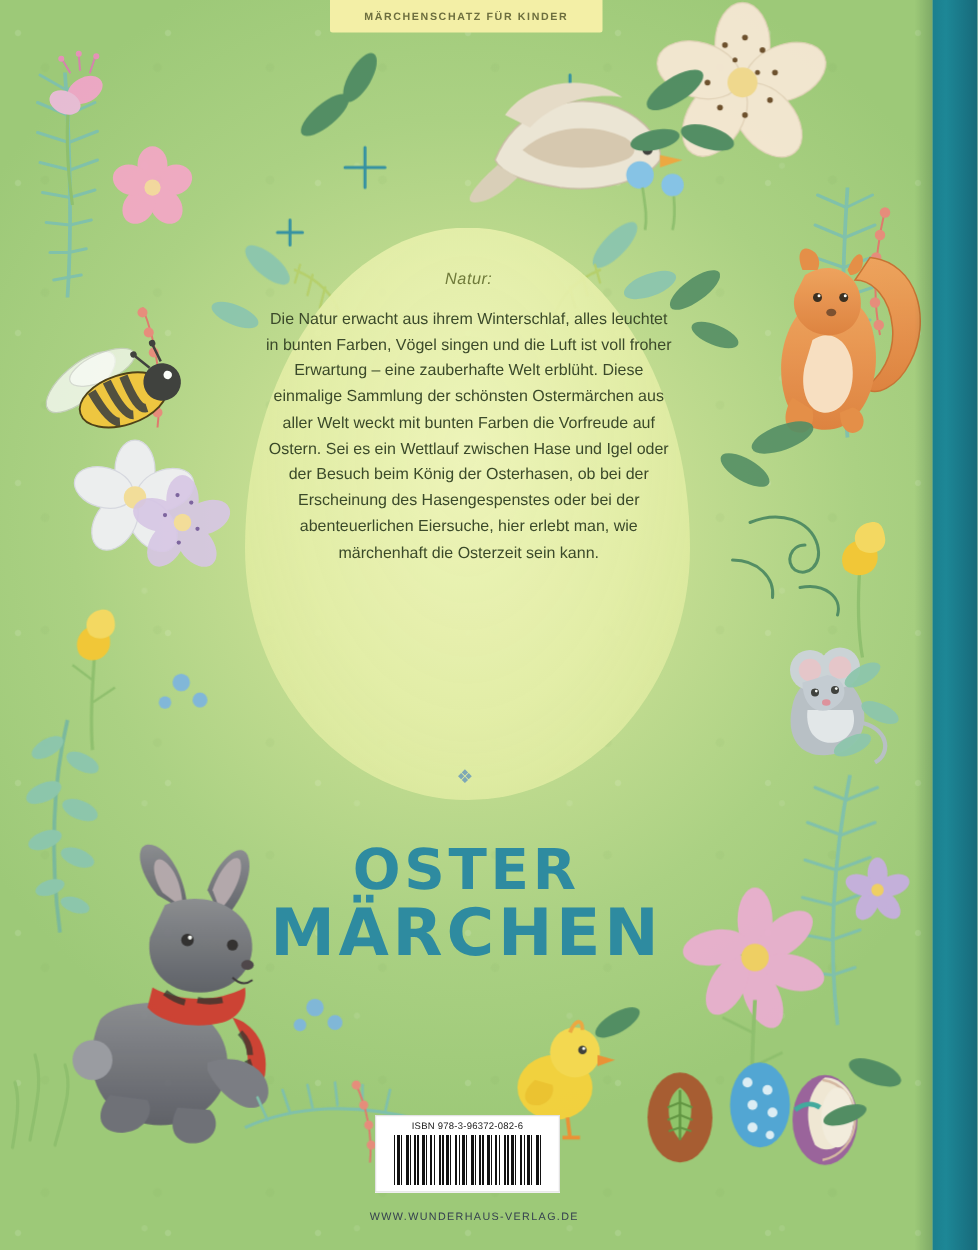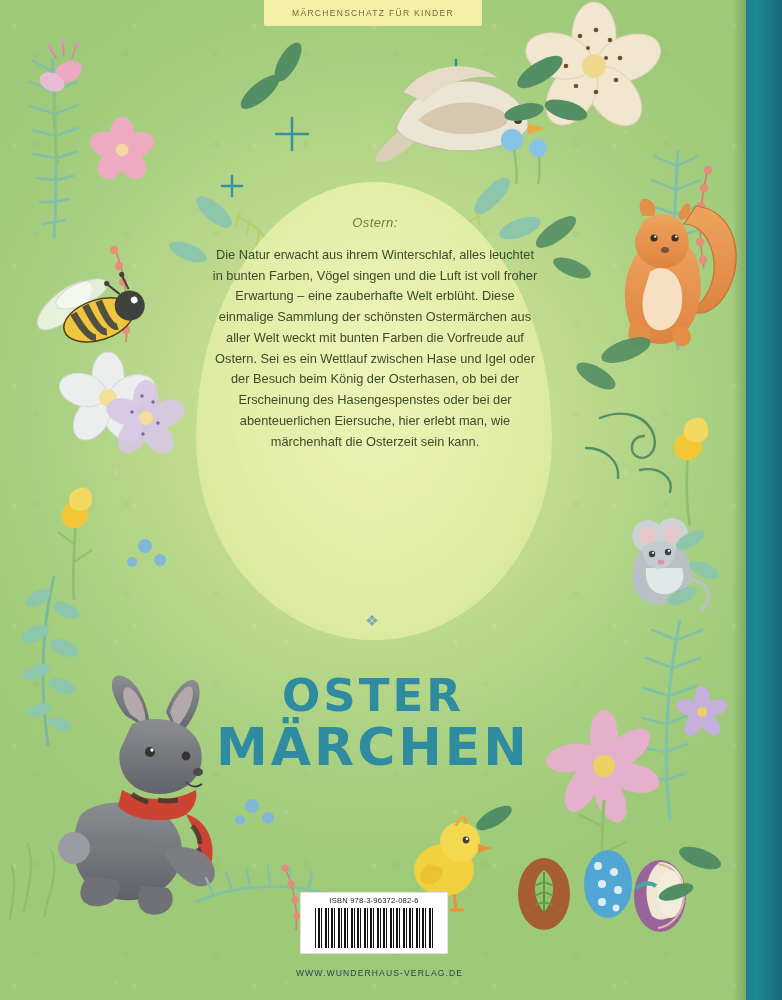--- a/index.html
+++ b/index.html
@@ -79,21 +79,21 @@
     display: flex;
     align-items: center;
     justify-content: center;
     z-index: 25;
     border-radius: 0 0 2px 2px;
   }
   .top-banner span {
     font-size: 8.5px;
     letter-spacing: 1.3px;
     color: #6d6f3f;
-    font-weight: normal;
+    font-weight: bold;
     text-transform: uppercase;
     white-space: nowrap;
   }
 
   
   .egg {
     position: absolute;
     left: 196px;
     top: 182px;
     width: 356px;
@@ -681,21 +681,21 @@
             <path d="M480,216 C460,224 448,238 444,252"></path>
             <path d="M476,212 L480,226 M466,220 L470,236 M456,230 L460,246"></path>
           </g>
         </g>
       </svg>
     </div>
 
     <div class="egg"></div>
 
     <div class="blurb">
-      <p class="lead">Ostern:</p>
+      <p class="lead">Natur:</p>
       <p class="para">Die Natur erwacht aus ihrem Winterschlaf, alles leuchtet in bunten Farben, Vögel singen und die Luft ist voll froher Erwartung – eine zauberhafte Welt erblüht. Diese einmalige Sammlung der schönsten Ostermärchen aus aller Welt weckt mit bunten Farben die Vorfreude auf Ostern. Sei es ein Wettlauf zwischen Hase und Igel oder der Besuch beim König der Osterhasen, ob bei der Erscheinung des Hasengespenstes oder bei der abenteuerlichen Eiersuche, hier erlebt man, wie märchenhaft die Osterzeit sein kann.</p>
     </div>
 
     <div class="egg-ornament">❖</div>
 
     <div class="title">
       <div class="l1">OSTER</div>
       <div class="l2">MÄRCHEN</div>
     </div>
 

